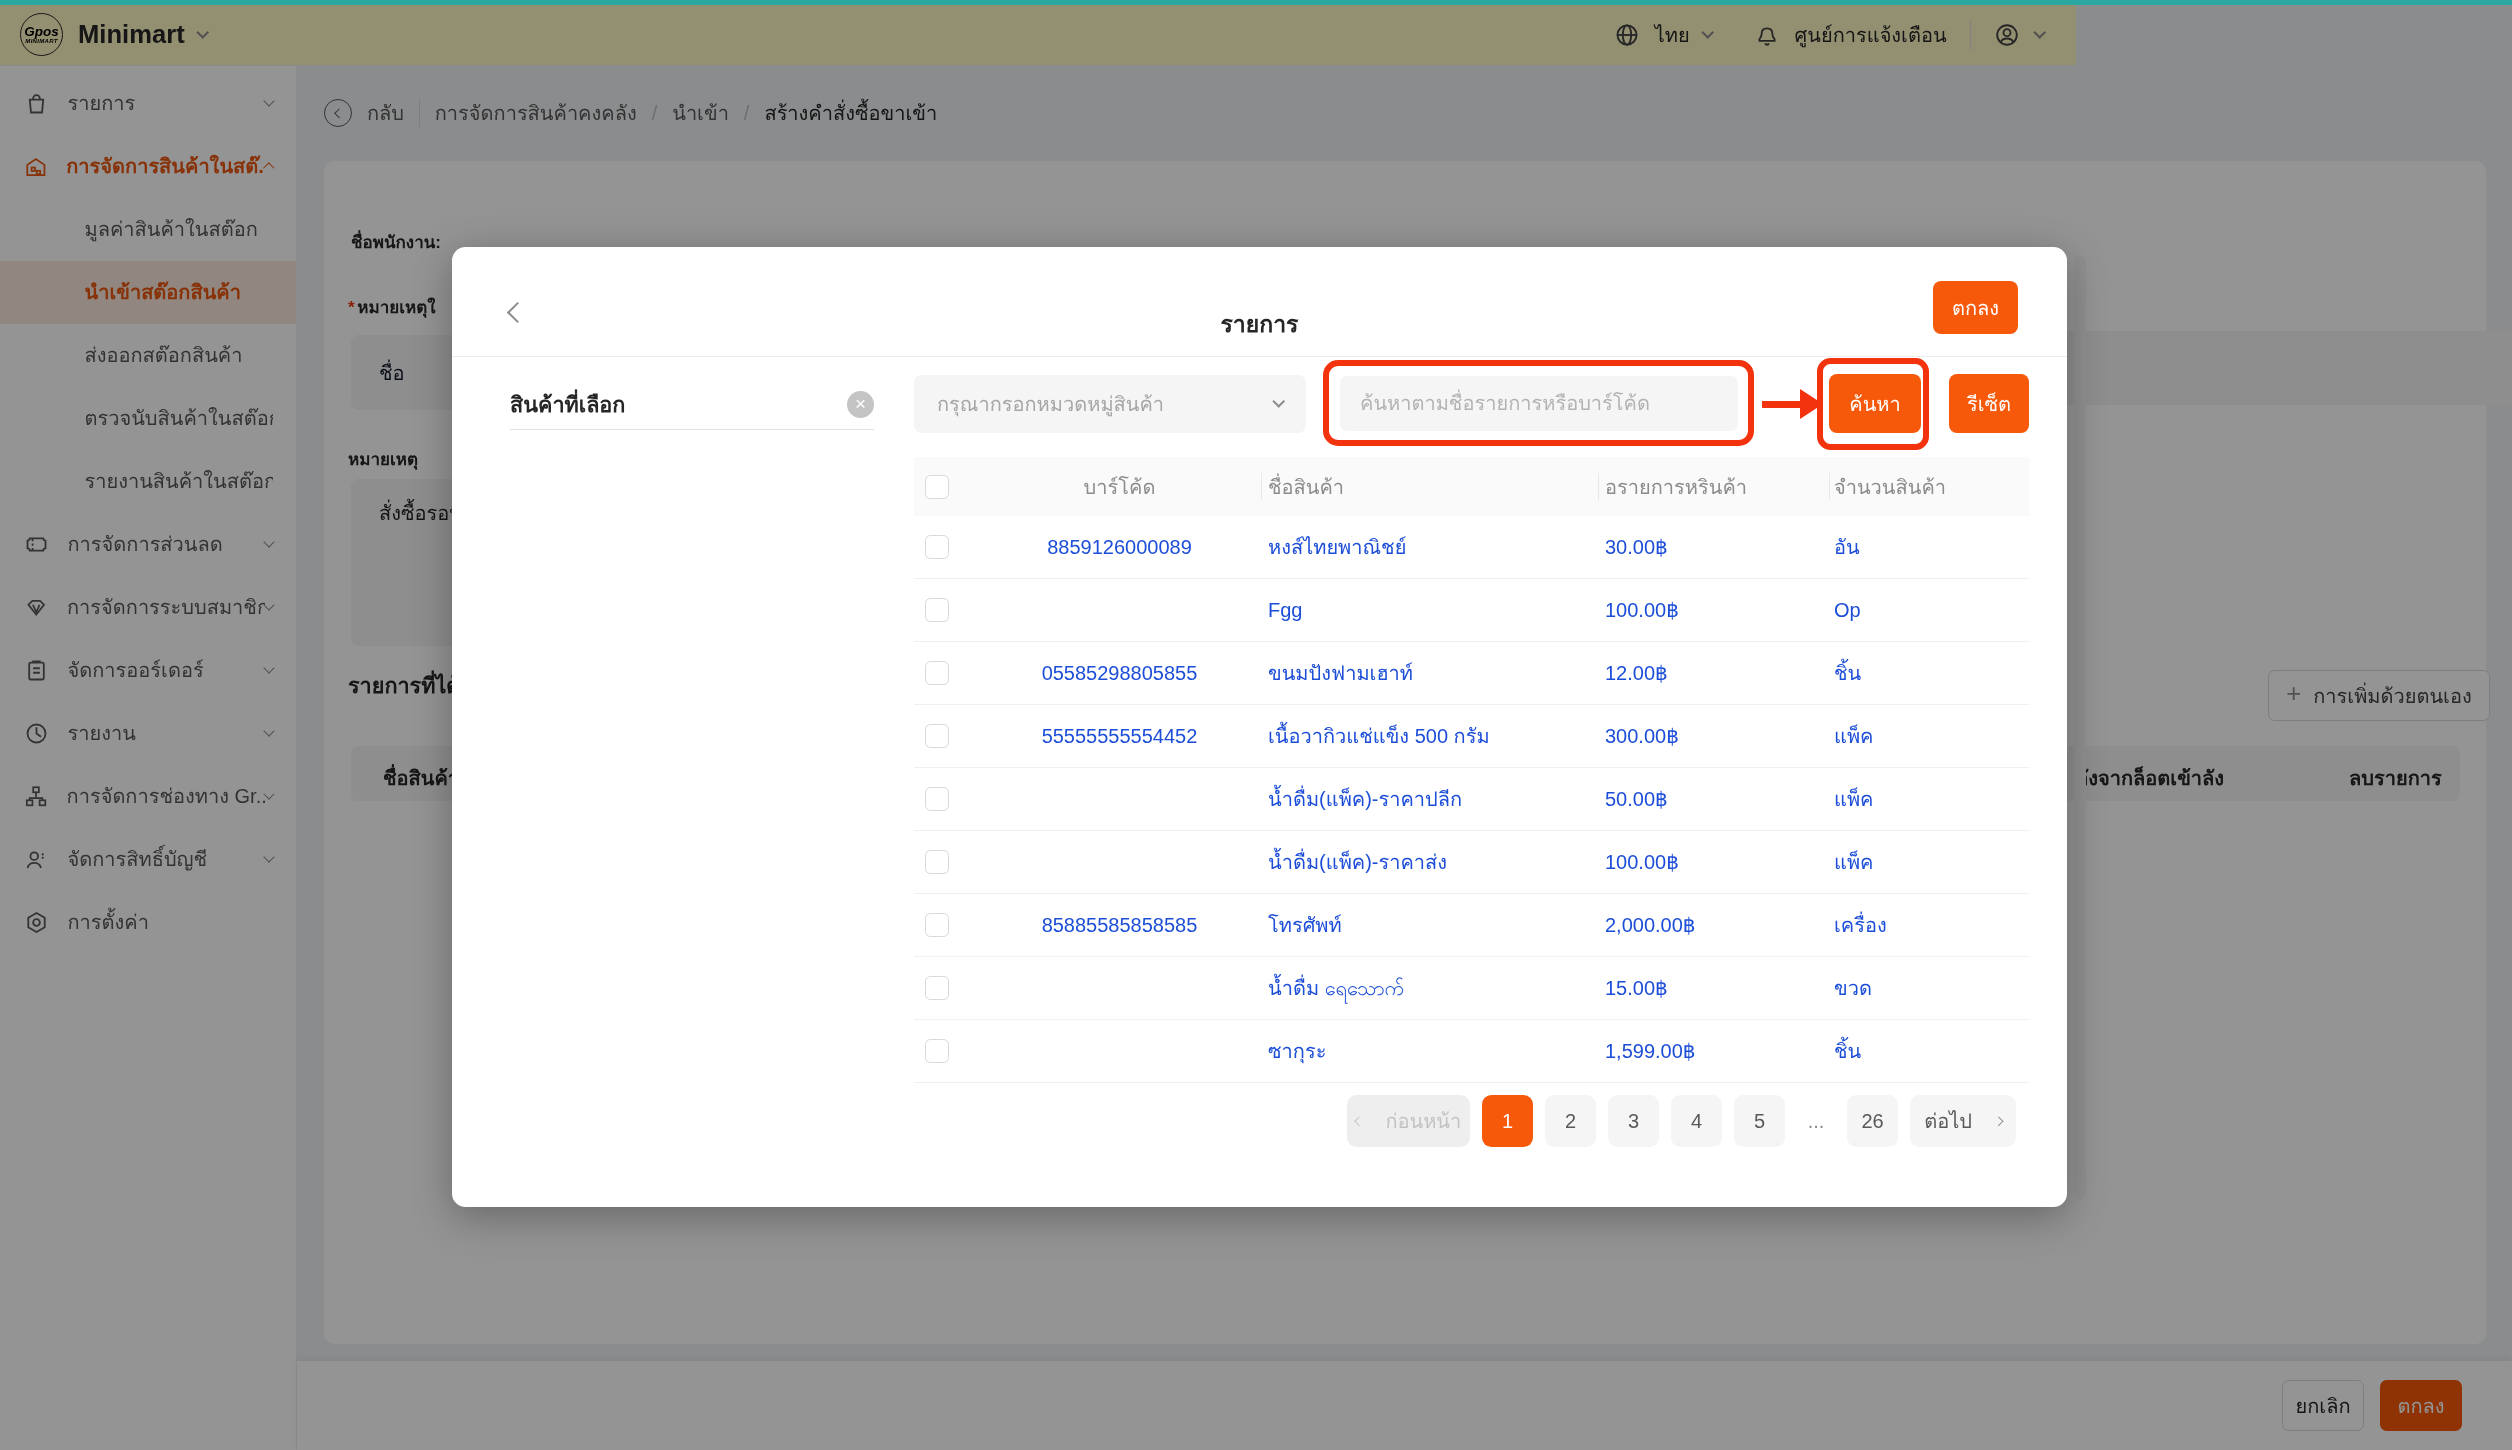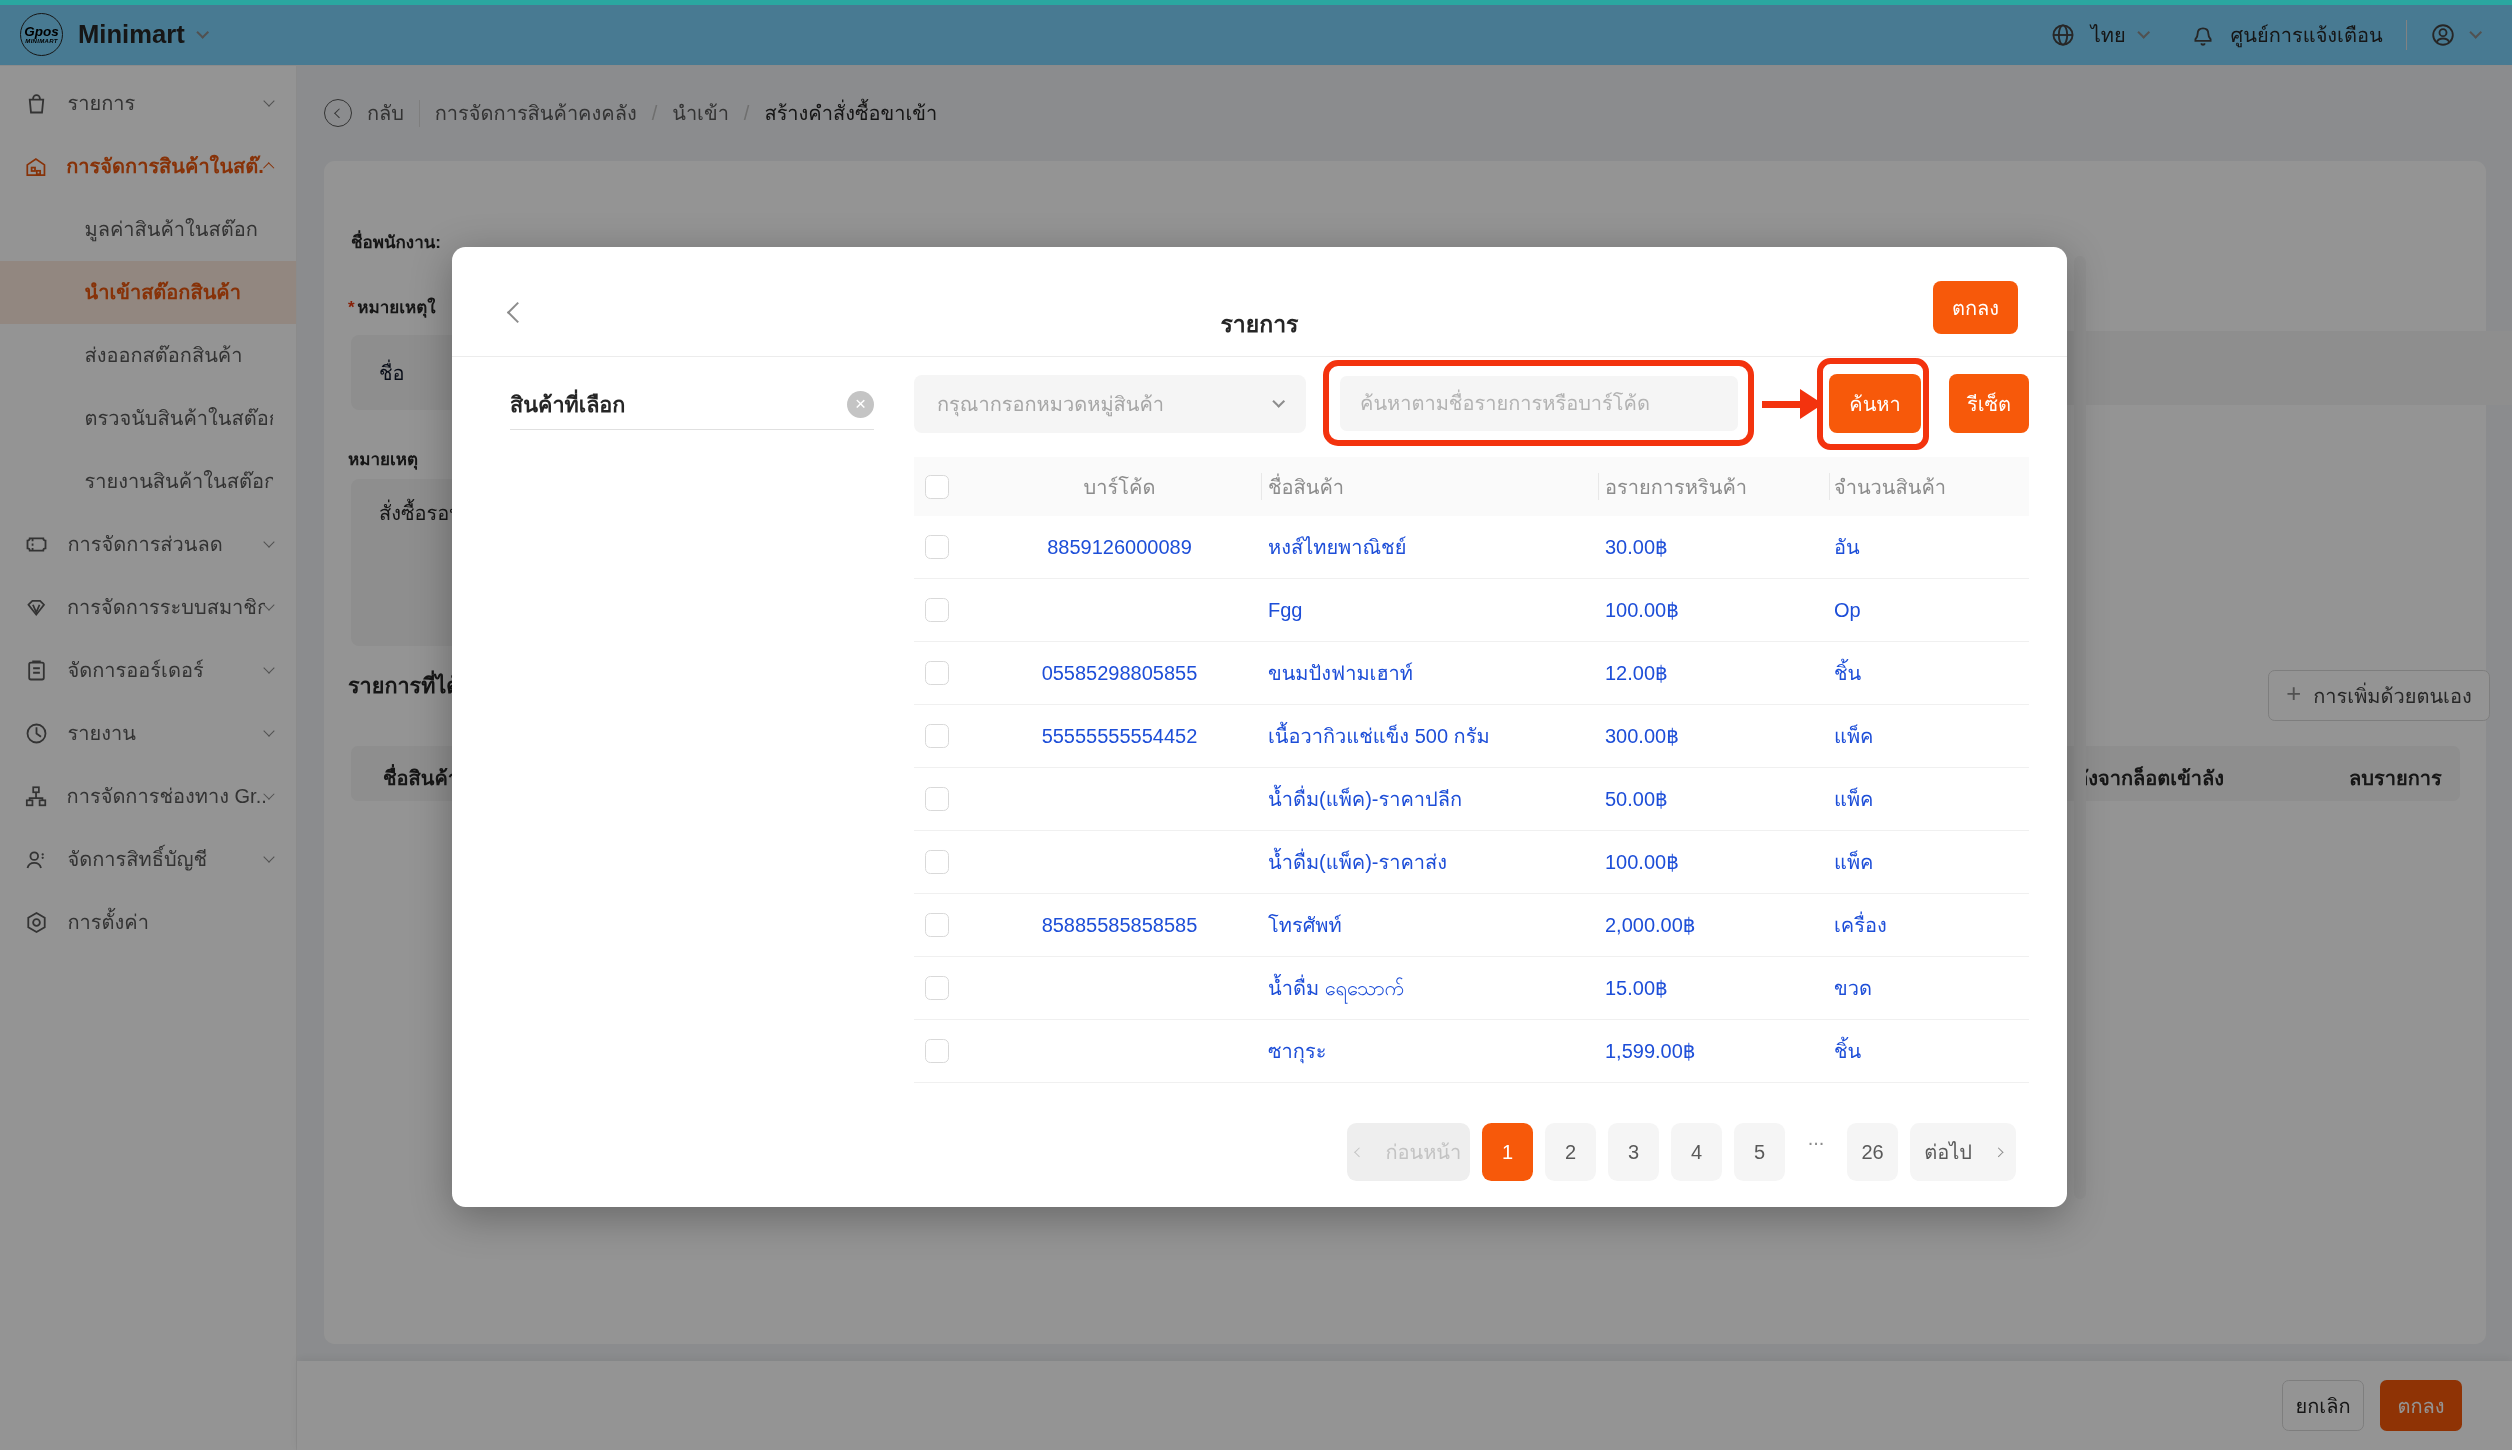--- a/index.html
+++ b/index.html
@@ -4,21 +4,21 @@
 <style>
   * { margin:0; padding:0; box-sizing:border-box; }
   html,body { width:2512px; height:1450px; overflow:hidden;
     font-family:"Liberation Sans","DejaVu Sans",sans-serif; background:#f0f2f5; }
   .abs { position:absolute; }
 
   
   #teal-strip { position:fixed; left:0; top:0; width:2512px; height:4.7px; background:#2AA7A0; z-index:300; }
 
   
-  #header { position:absolute; left:0; top:4.7px; width:2512px; height:61px; background:#7dd3fc;
+  #header { position:absolute; left:0; top:4.7px; width:2076px; height:61px; background:#fef9c3;
     border-bottom:0.7px solid #f0f0f0; display:flex; align-items:center; z-index:10; }
   .logo-circle { width:43px; height:43px; border:1.3px solid #262626; border-radius:50%;
     margin-left:20px; display:flex; flex-direction:column; align-items:center; justify-content:center; line-height:1; }
   .logo-circle .l1 { font-size:13.5px; font-weight:bold; font-style:italic; }
   .logo-circle .l2 { font-size:6px; font-weight:bold; font-style:italic; letter-spacing:0.3px; }
   .brand { font-size:25.6px; font-weight:bold; color:#262626; margin-left:15px; }
   .chev { display:inline-block; width:9.4px; height:9.4px; border-right:2px solid #8c8c8c; border-bottom:2px solid #8c8c8c; }
   .chev.down { transform:rotate(45deg); margin-top:-4px; }
   .chev.up   { transform:rotate(-135deg); margin-top:4px; }
   .chev.left { transform:rotate(135deg); }
@@ -122,22 +122,22 @@
   .cell-chk { width:57px; display:flex; align-items:center; padding-left:10.8px; }
   .cell-bar { width:297px;text-align:center; }
   .cell-name{ width:337px; }
   .cell-price{ width:229px; }
   .cell-unit{ width:195px; }
   .checkbox { width:24px; height:24px; border:1.3px solid #d9d9d9; border-radius:5.4px; background:#fff; cursor:pointer; }
   .hd-sep { position:absolute; top:16px; width:0.7px; height:27px; background:#e8e8e8; }
 
   
   #pagination { position:absolute; right:51px; top:848px; display:flex; gap:12px; align-items:center; }
-  .pg-btn { height:58px; border-radius:9.4px; display:flex; align-items:center; justify-content:center;
-    font-size:20px; cursor:pointer; gap:23px;margin-top:28px; }
+  .pg-btn { height:52px; border-radius:9.4px; display:flex; align-items:center; justify-content:center;
+    font-size:20px; cursor:pointer; gap:23px; }
   .pg-prev { width:123px; background:#eeeeee; color:#c3c3c3; }
   .pg-prev .chev { border-color:#c3c3c3; width:6.7px; height:6.7px; border-width:1.7px; }
   .pg-num { width:51px; background:#f5f5f5; color:#595959; }
   .pg-num.active { background:#F7590A; color:#fff; }
   .pg-dots { width:38px; color:#8c8c8c; font-size:20px; display:flex; align-items:flex-end; justify-content:center; }
   .pg-next { width:106px; background:#f5f5f5; color:#595959; }
   .pg-next .chev { border-color:#8c8c8c; width:6.7px; height:6.7px; border-width:1.7px; }
 </style>
 </head>
 <body>

